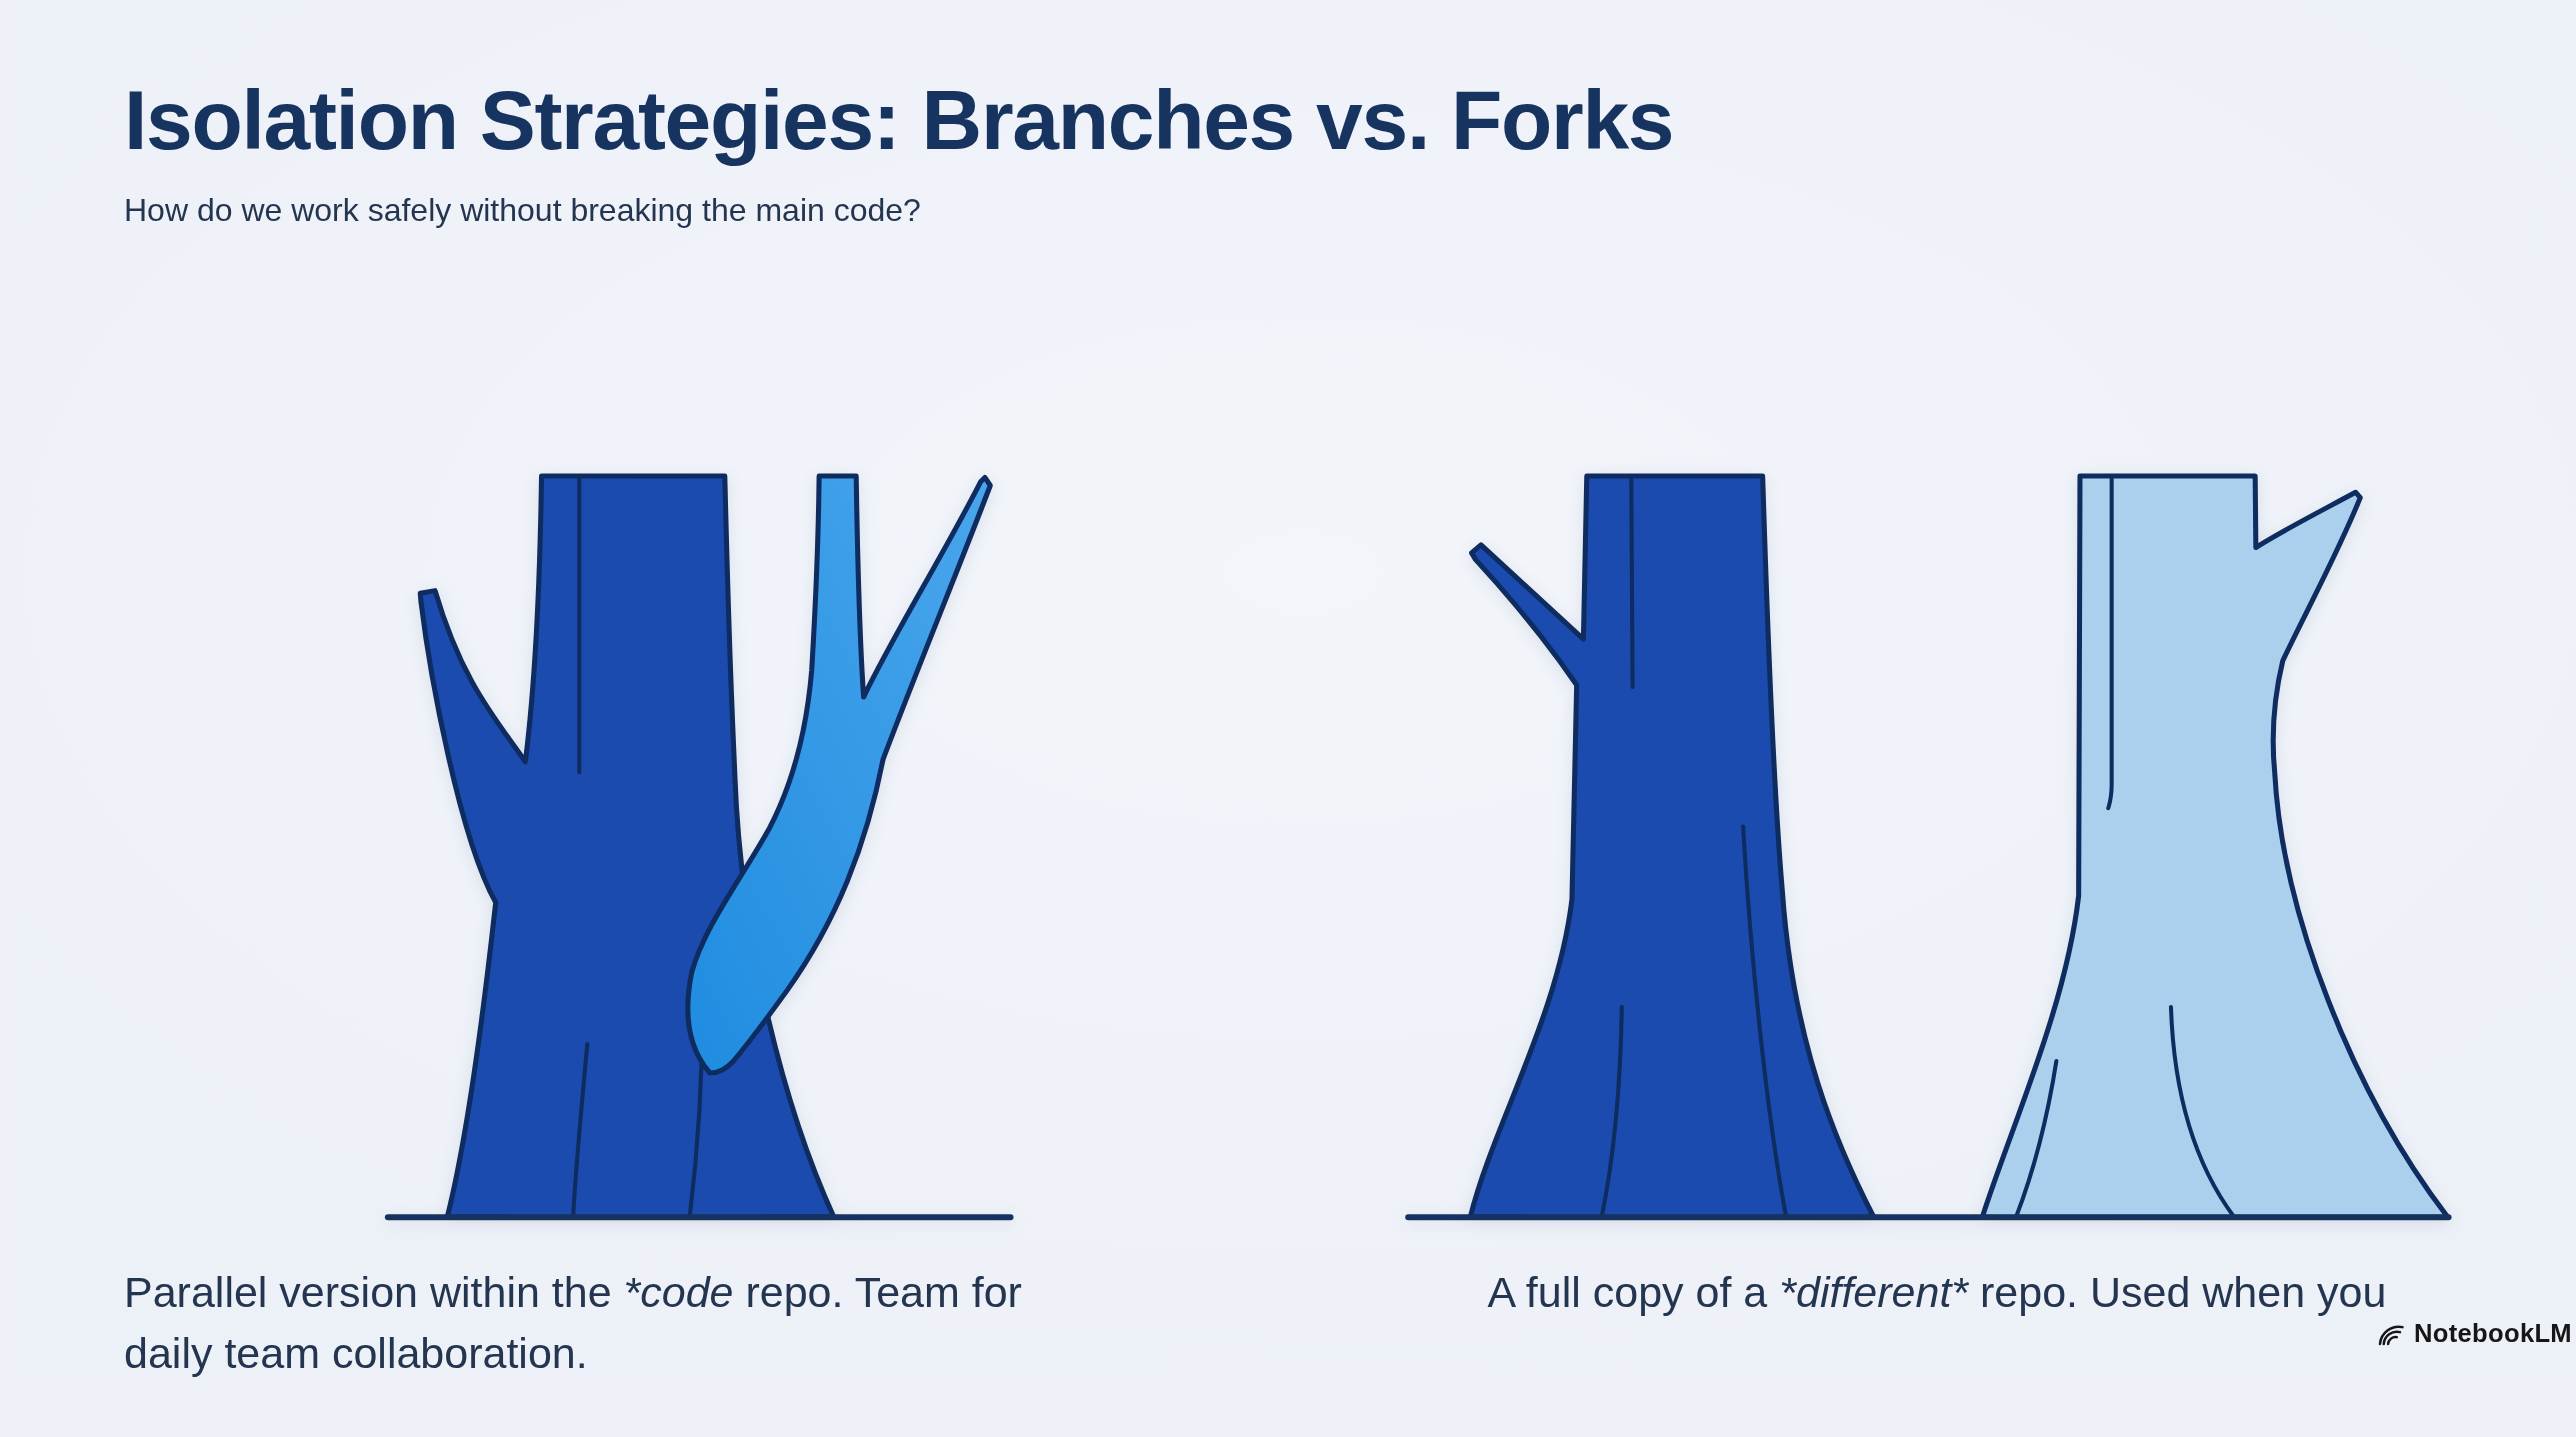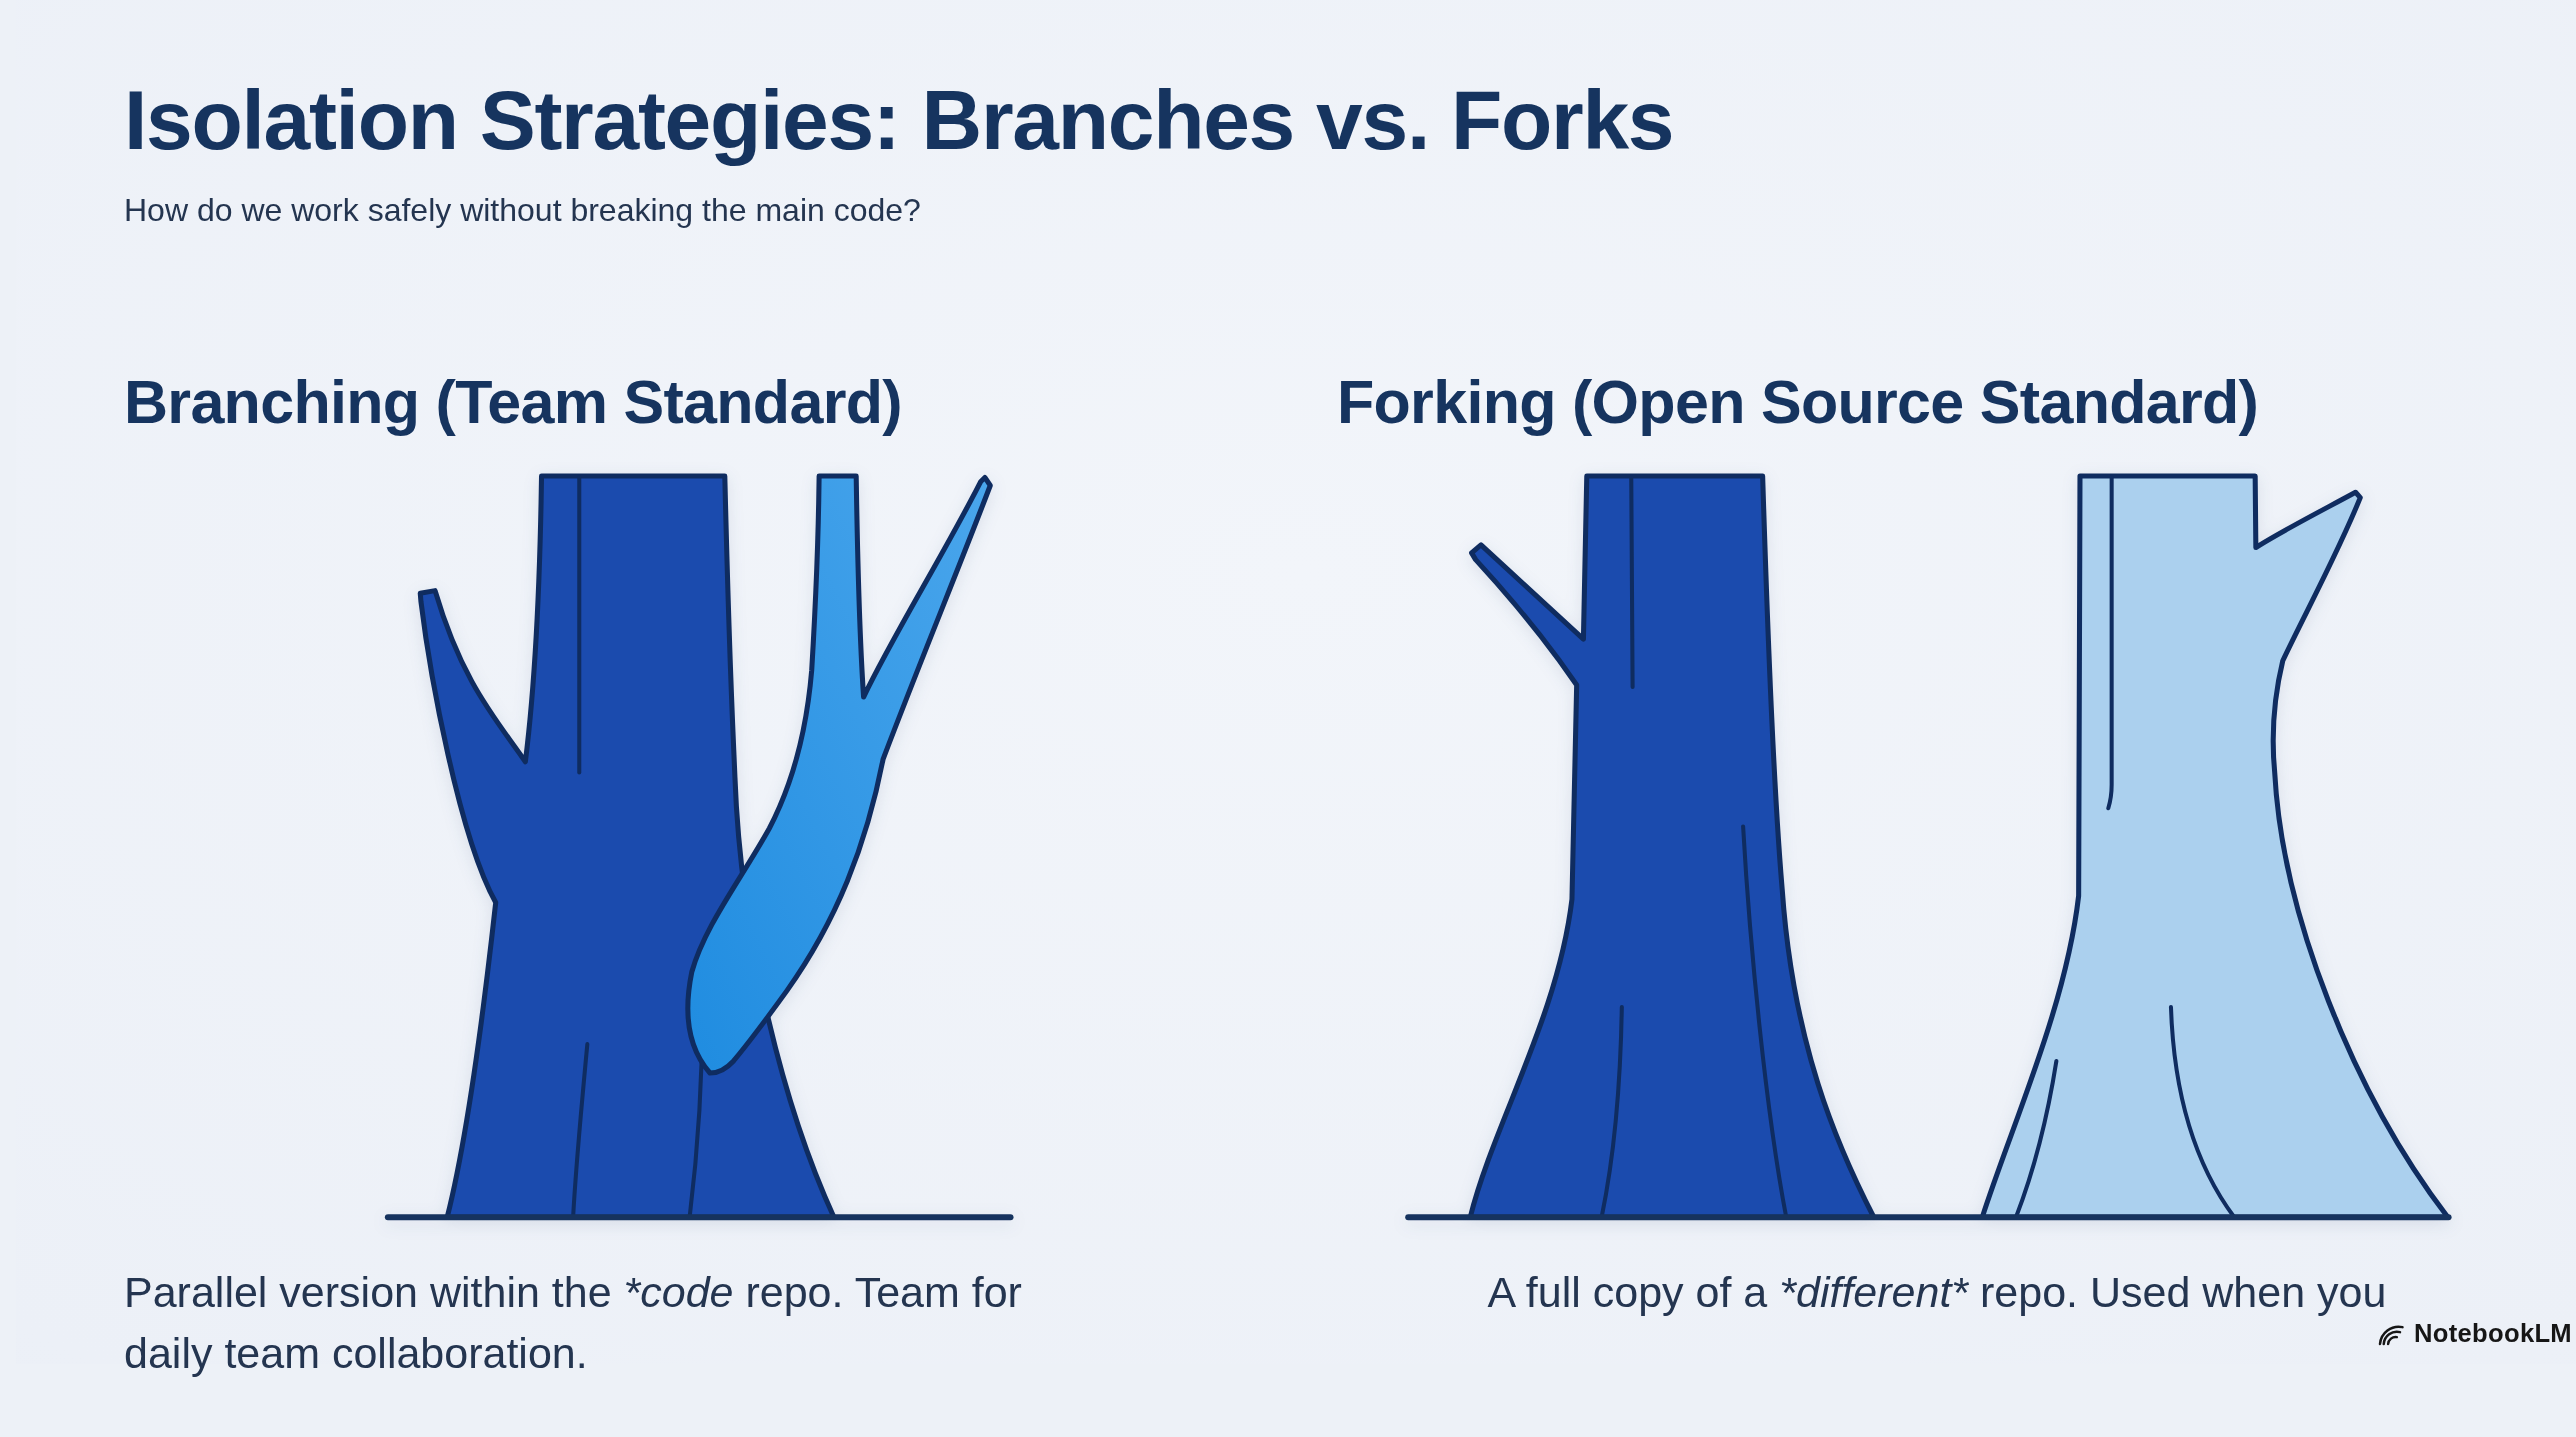--- a/index.html
+++ b/index.html
@@ -66,22 +66,20 @@
   .wm-stroke{fill:none;stroke:var(--watermark-text,#161616);stroke-width:4;stroke-linecap:round;}
 </style>
 </head>
 <body>
 
 <div class="stage" style="transform: scale(1);">
 
   <h1 class="page-title">Isolation Strategies: Branches vs. Forks</h1>
   <p class="page-subtitle">How do we work safely without breaking the main code?</p>
 
-  <h2 class="col-heading left">Branching (Team Standard)</h2>
-  <h2 class="col-heading right">Forking (Open Source Standard)</h2>
 
   <svg class="illo left" width="647" height="758" viewBox="0 0 960 1125" aria-hidden="true">
     <defs>
       <linearGradient id="gradBranch" x1="0" y1="1" x2="1" y2="0">
         <stop class="stopA" offset="0"></stop>
         <stop class="stopB" offset="1"></stop>
       </linearGradient>
     </defs>
     <path class="tree-outline fill-dark" d="M 110 1112
          C 142 985 166 790 182 645

